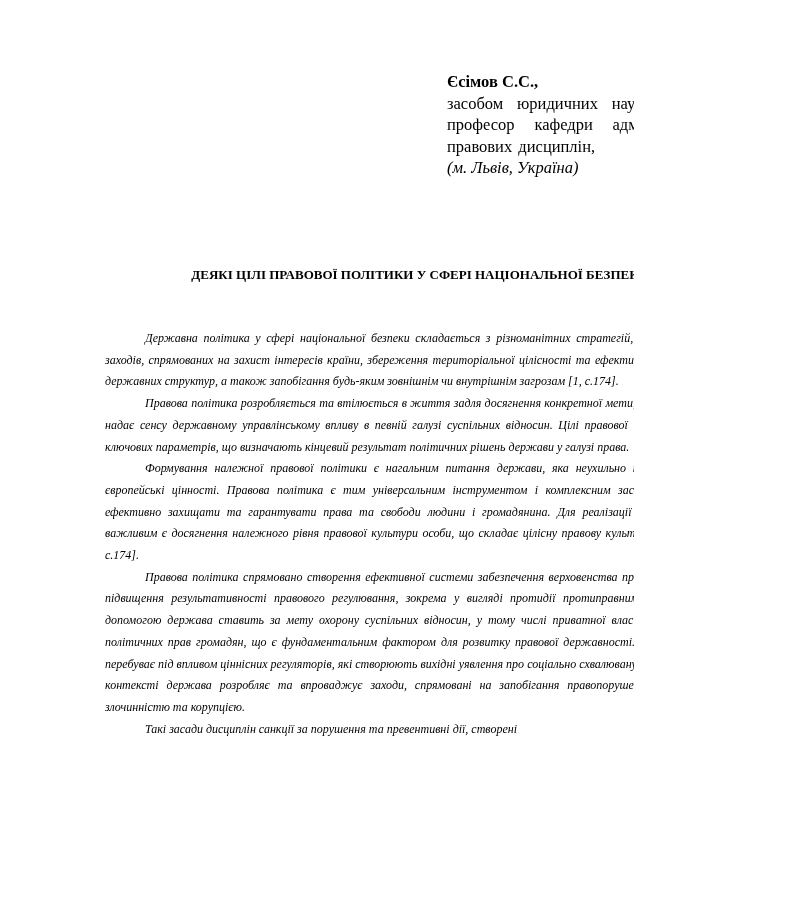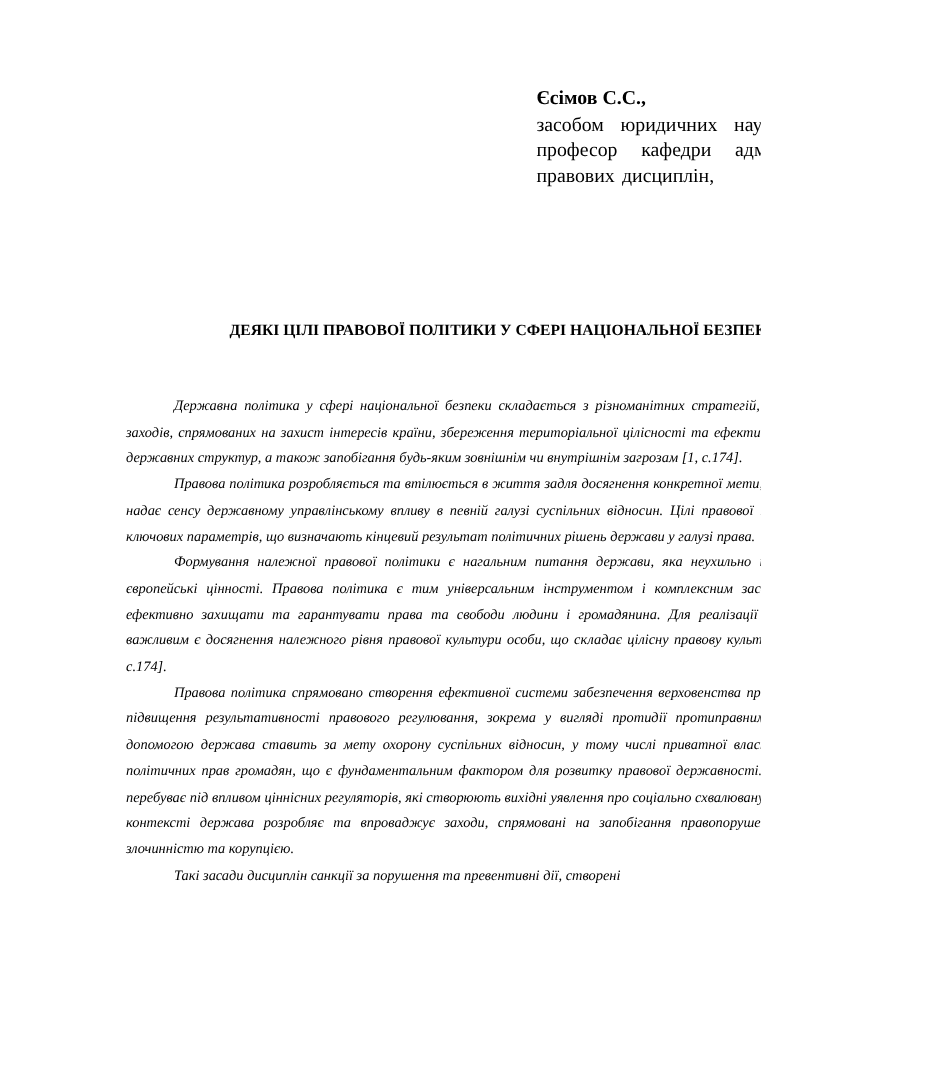--- a/index.html
+++ b/index.html
@@ -67,20 +67,21 @@
   }
 </style>
 </head>
 <body>
 
 <div class="page">
 
   <div class="author-block">
     <div class="author-name">Єсімов С.С.,</div>
     <div class="author-degree">засобом юридичних наук, професор, професор кафедри адміністративно-правових дисциплін,</div>
+    <div class="author-location">(м. Львів, Україна)</div>
   </div>
 
   <h1 class="article-title">ДЕЯКІ ЦІЛІ ПРАВОВОЇ ПОЛІТИКИ У СФЕРІ НАЦІОНАЛЬНОЇ БЕЗПЕКИ</h1>
 
   <div class="body-text">
     <p>Державна політика у сфері національної безпеки складається з різноманітних стратегій, програм, законів і заходів, спрямованих на захист інтересів країни, збереження територіальної цілісності та ефективне функціонування державних структур, а також запобігання будь-яким зовнішнім чи внутрішнім загрозам [1, с.174].</p>
     <p>Правова політика розробляється та втілюється в життя задля досягнення конкретної мети, що формує зміст і надає сенсу державному управлінському впливу в певній галузі суспільних відносин. Цілі правової політики – один із ключових параметрів, що визначають кінцевий результат політичних рішень держави у галузі права.</p>
     <p>Формування належної правової політики є нагальним питання держави, яка неухильно тримає напрям на європейські цінності. Правова політика є тим універсальним інструментом і комплексним засобом, що дозволяє ефективно захищати та гарантувати права та свободи людини і громадянина. Для реалізації правової політики важливим є досягнення належного рівня правової культури особи, що складає цілісну правову культуру суспільства [1, с.174].</p>
     <p>Правова політика спрямовано створення ефективної системи забезпечення верховенства права та законності, підвищення результативності правового регулювання, зокрема у вигляді протидії протиправним посяганням. З її допомогою держава ставить за мету охорону суспільних відносин, у тому числі приватної власності, особистих і політичних прав громадян, що є фундаментальним фактором для розвитку правової державності. Правовий порядок перебуває під впливом ціннісних регуляторів, які створюють вихідні уявлення про соціально схвалювану поведінку. У цьому контексті держава розробляє та впроваджує заходи, спрямовані на запобігання правопорушенням, боротьбу зі злочинністю та корупцією.</p>
     <p>Такі засади дисциплін санкції за порушення та превентивні дії, створені</p>

